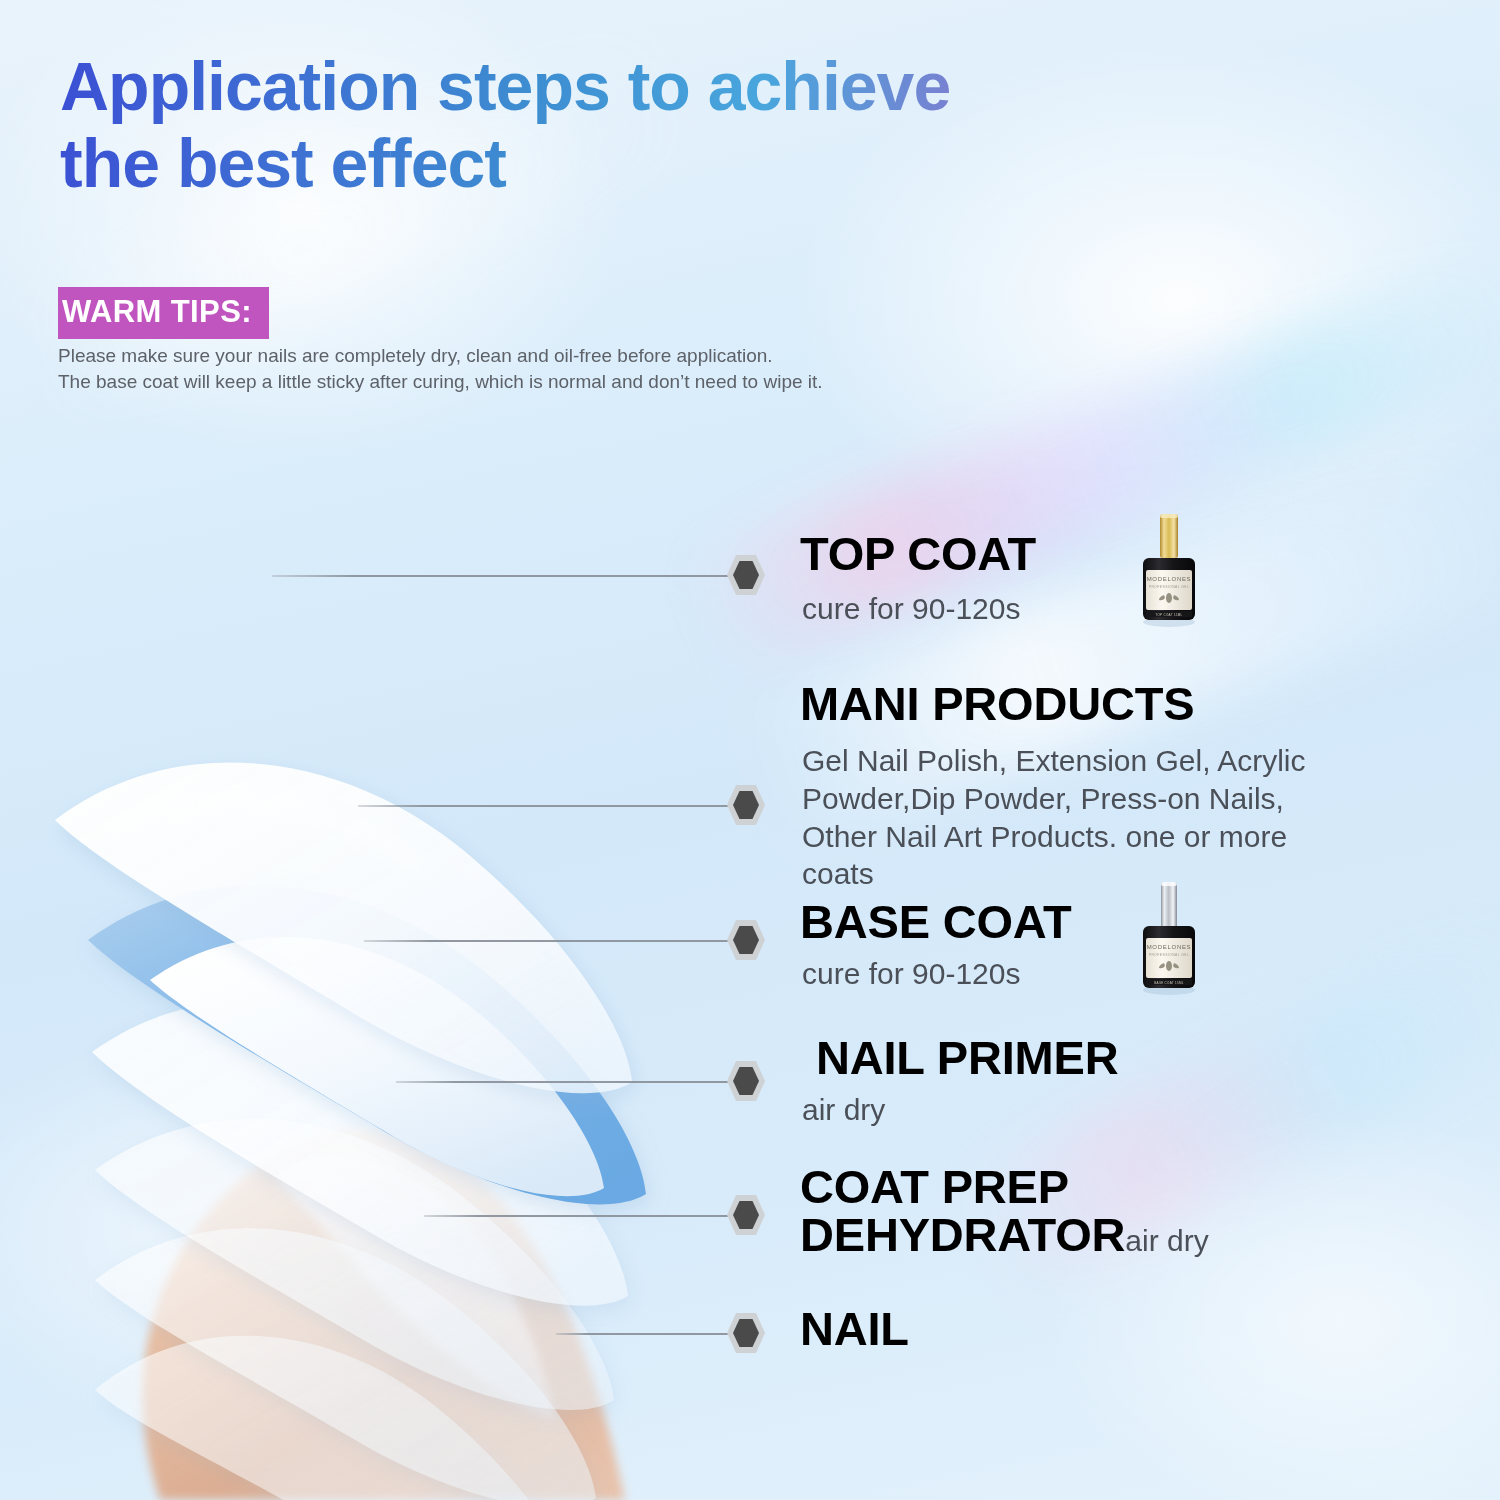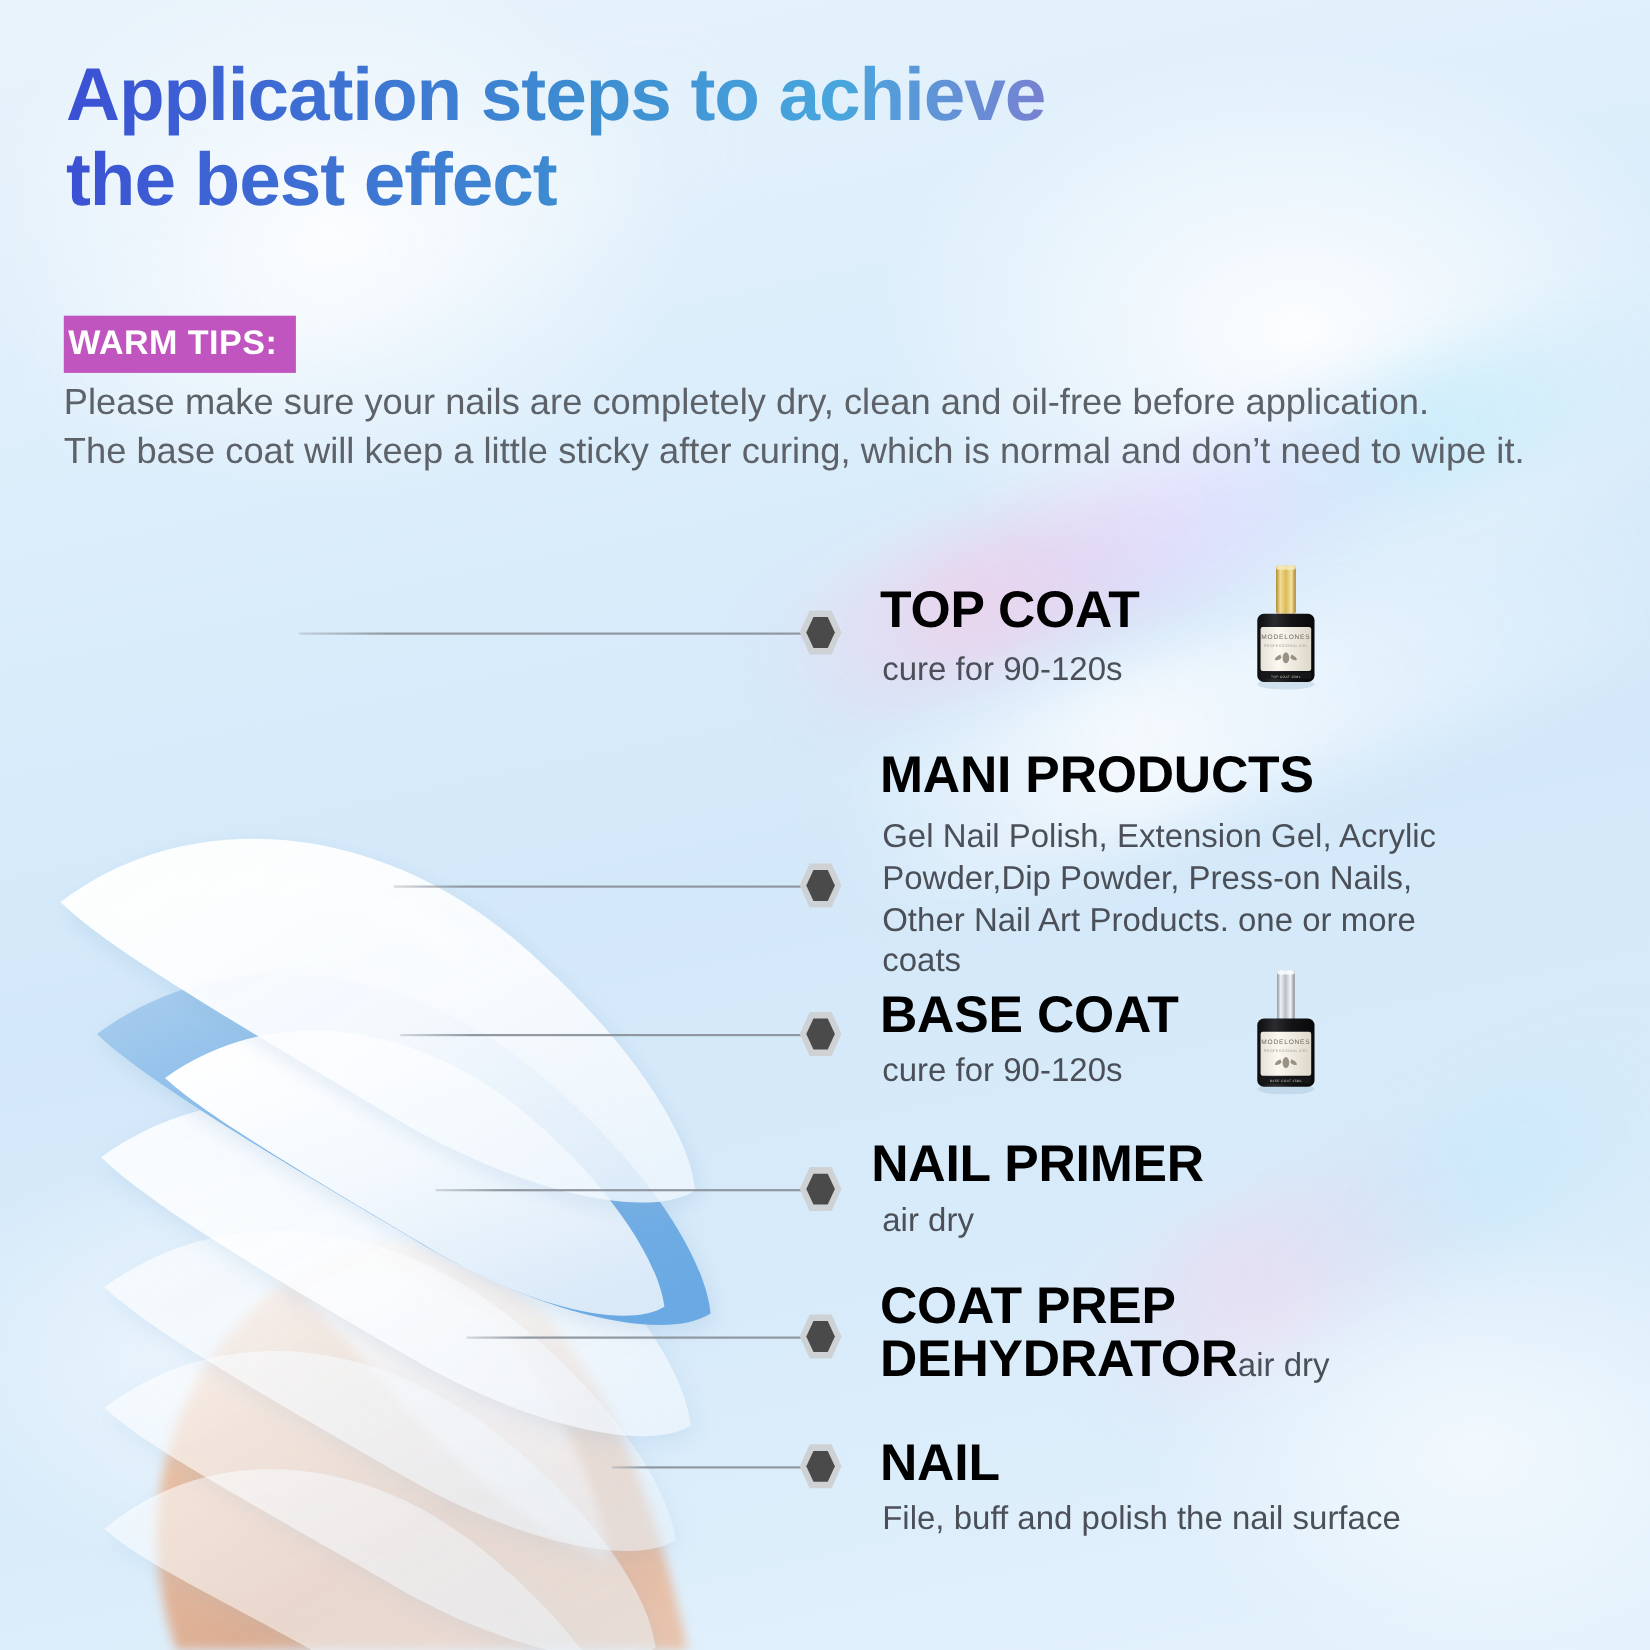--- a/index.html
+++ b/index.html
@@ -57,21 +57,21 @@
     white-space:pre-line;
   }
   .warm-badge{
     position:absolute;left:58px;top:287px;
     background:#c155c0;color:#fff;
     font-size:31px;font-weight:700;letter-spacing:.4px;
     padding:7px 17px 9px 4px;
   }
   .warm-body{
     position:absolute;left:58px;top:343px;width:1350px;
-    font-size:33px;line-height:1.36;color:#5d6168;font-weight:400;
+    font-size:19px;line-height:1.36;color:#5d6168;font-weight:400;
     white-space:pre-line;
   }
 
   
   .nail-art{position:absolute;left:0;top:380px;width:700px;height:1120px;}
   .nail-art svg{position:absolute;left:0;top:0;}
   .hex{
     position:absolute;width:40px;height:42px;
   }
   .hex svg{display:block;}
@@ -242,29 +242,28 @@
 
   <div class="label-h" style="left:800px;top:530px;">TOP COAT</div>
   <div class="label-sub" style="left:802px;top:590px;">cure for 90-120s</div>
 
   <div class="label-h" style="left:800px;top:680px;">MANI PRODUCTS</div>
   <div class="label-sub block" style="left:802px;top:742px;">Gel Nail Polish, Extension Gel, Acrylic Powder,Dip Powder, Press-on Nails, Other Nail Art Products. one or more coats</div>
 
   <div class="label-h" style="left:800px;top:898px;">BASE COAT</div>
   <div class="label-sub" style="left:802px;top:955px;">cure for 90-120s</div>
 
-  <div class="label-h" style="left:792px;top:1034px;">NAIL PRIMER</div>
+  <div class="label-h" style="left:816px;top:1034px;">NAIL PRIMER</div>
   <div class="label-sub" style="left:802px;top:1091px;">air dry</div>
 
   <div class="label-h wrap" style="left:800px;top:1163px;width:420px;">
     <span>COAT PREP DEHYDRATOR</span><span class="inline-sub">air dry</span>
   </div>
 
   <div class="label-h" style="left:800px;top:1305px;">NAIL</div>
-  <div class="label-sub" style="left:802px;top:1362px;">File, buff and polish the nail surface</div>
 
   <div class="bottle" style="left:1133px;top:512px;">
     <svg width="72" height="115" viewBox="0 0 72 115" xmlns="http://www.w3.org/2000/svg">
       <defs>
         <linearGradient id="goldCap" x1="0" y1="0" x2="1" y2="0">
           <stop offset="0%" stop-color="#b08a2e"></stop>
           <stop offset="22%" stop-color="#f2dc96"></stop>
           <stop offset="50%" stop-color="#d9bb55"></stop>
           <stop offset="78%" stop-color="#f4e2a6"></stop>
           <stop offset="100%" stop-color="#a87f26"></stop>

